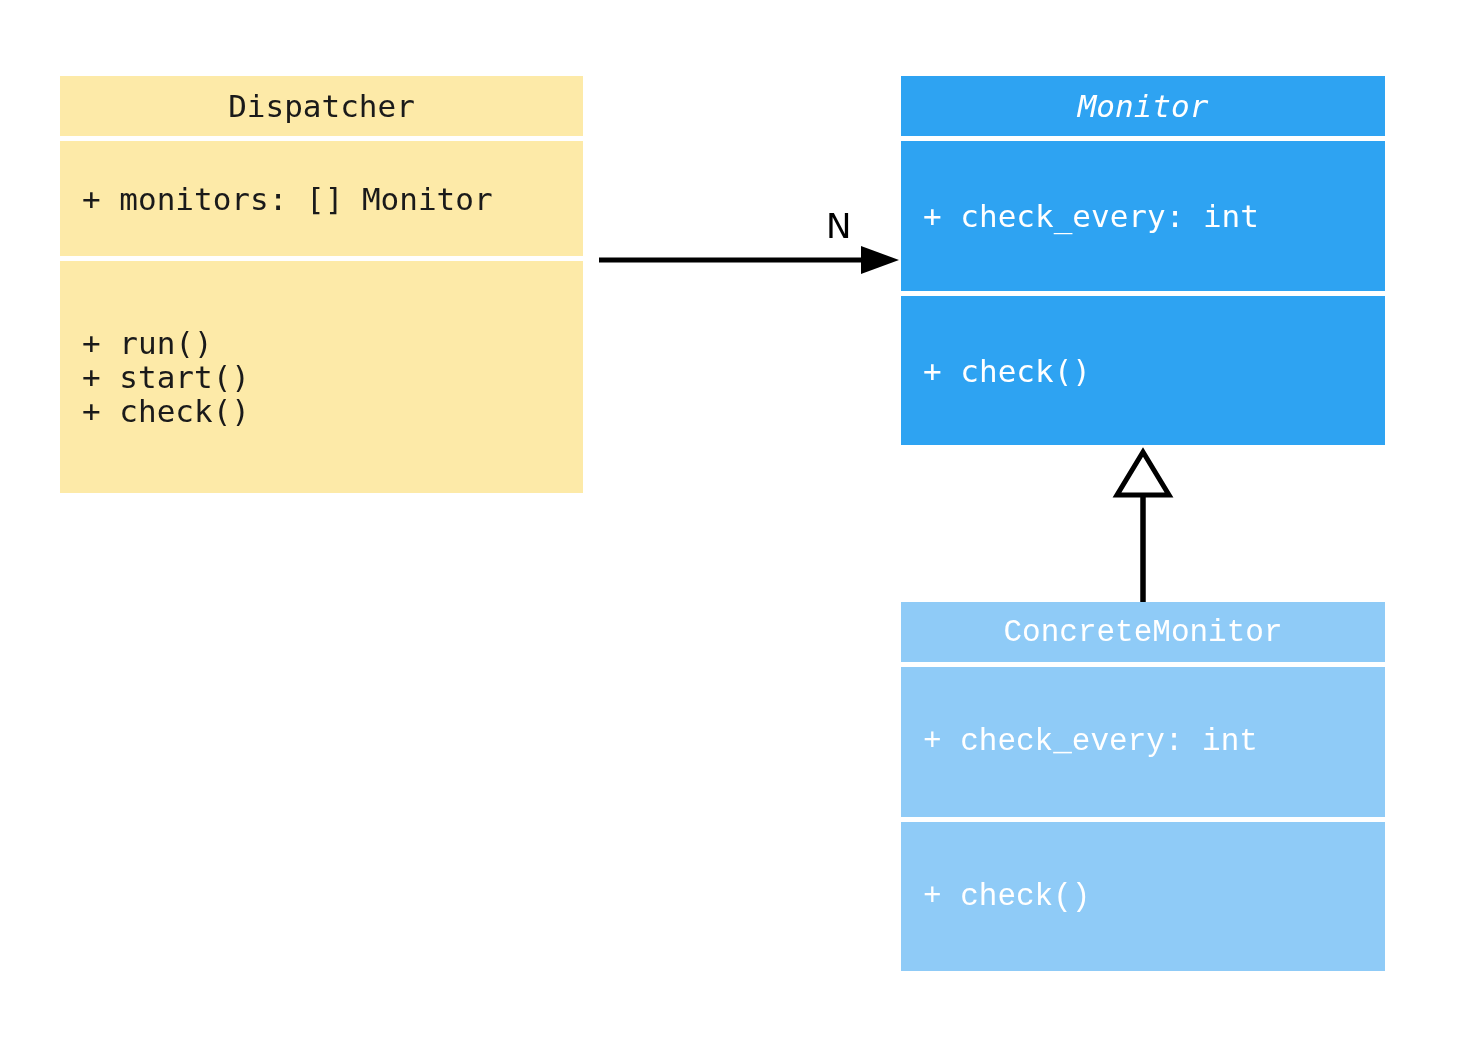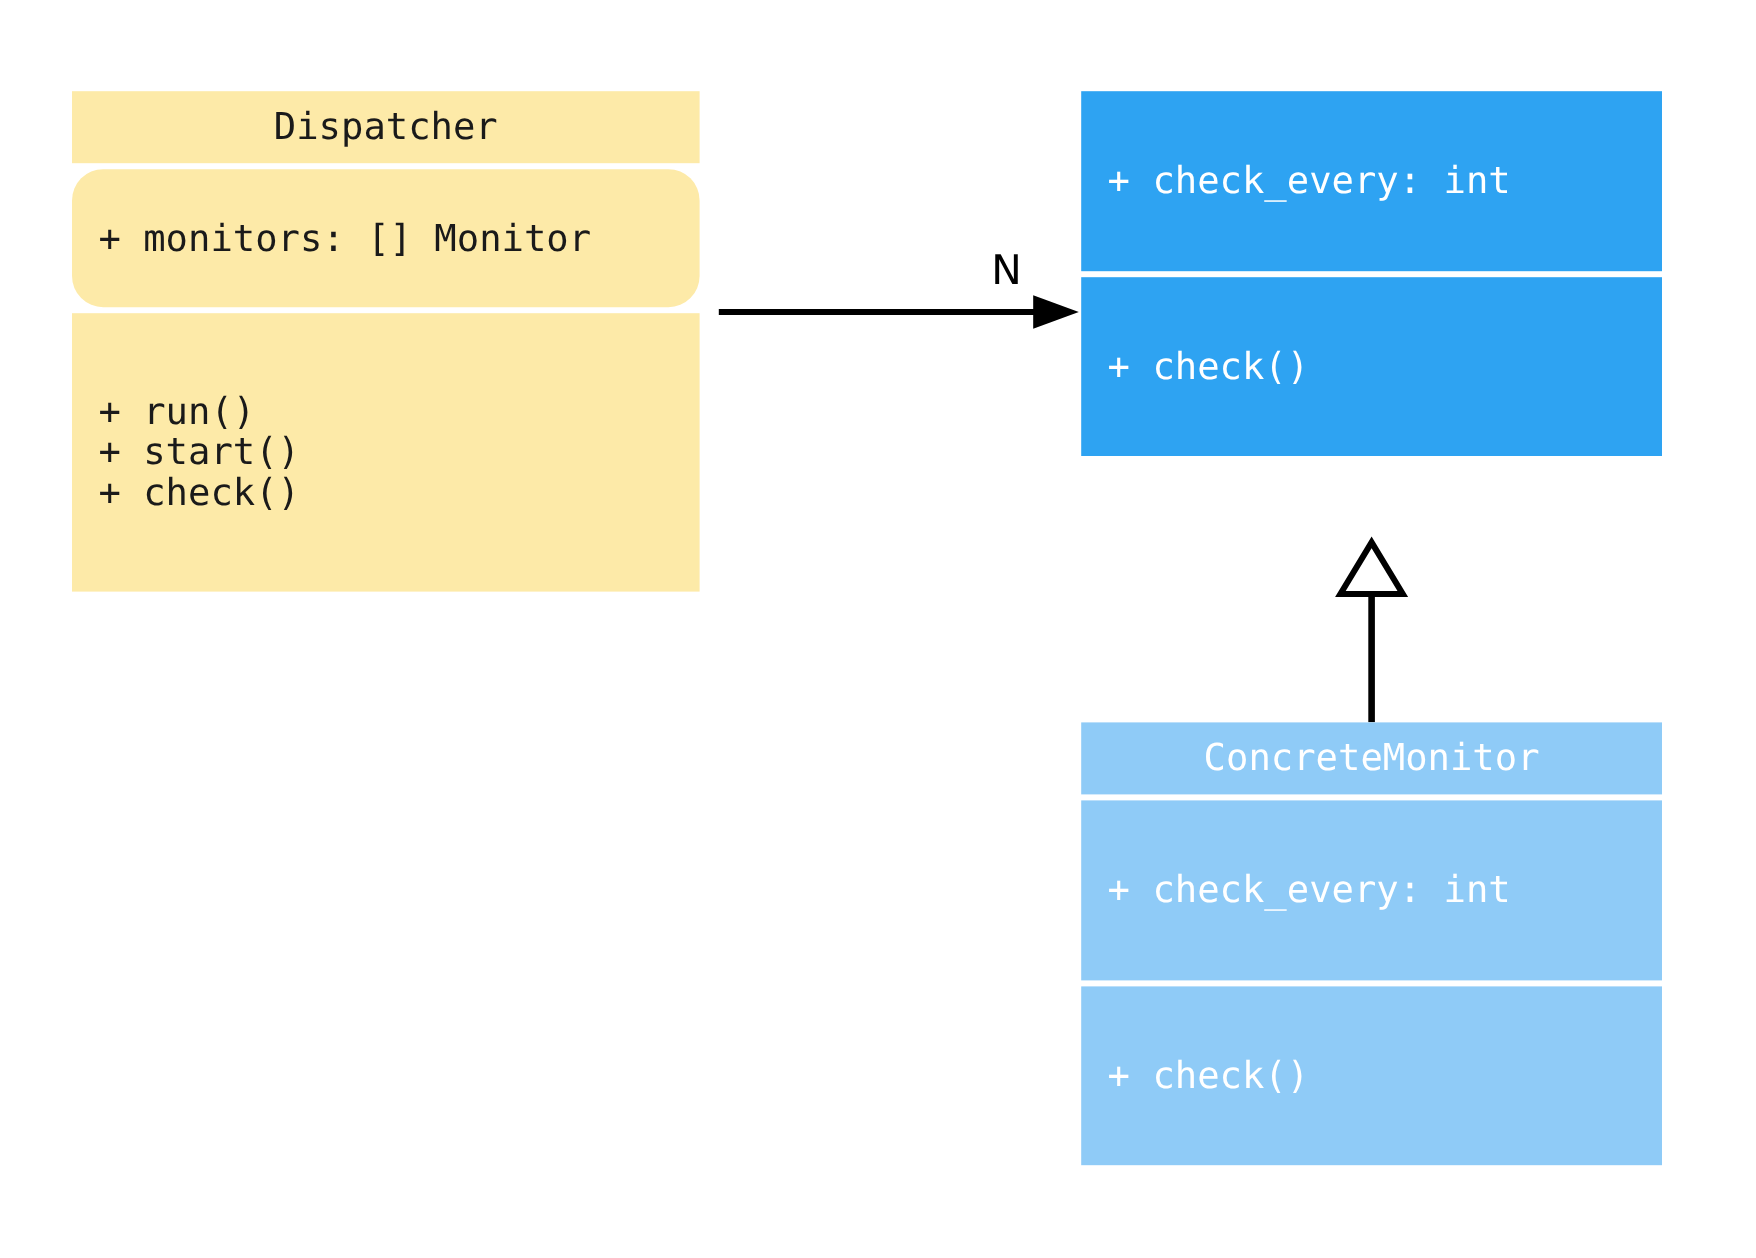--- a/index.html
+++ b/index.html
@@ -37,32 +37,32 @@
     padding-left: 22px;
     font-size: 31px;
     flex: 0 0 auto;
   }
   .uml-class .line { line-height: 34px; white-space: pre; }
 
   
   .c-dispatcher { left: 60px; top: 76px; width: 523px; height: 369px; color: #1a1a1a; }
   .c-dispatcher .title   { background: #fdeaa8; }
   .c-dispatcher .section { background: #fdeaa8; }
-  .c-dispatcher .attrs   { height: 115px; border-radius: 26px; }
+  .c-dispatcher .attrs   { height: 115px; }
   .c-dispatcher .methods { height: 232px; }
 
   
   .c-monitor { left: 901px; top: 76px; width: 484px; height: 369px; color: #ffffff; }
   .c-monitor .title   { background: #2ea3f2; font-style: italic; }
   .c-monitor .section { background: #2ea3f2; }
   .c-monitor .attrs   { height: 150px; }
   .c-monitor .methods { height: 149px; }
 
   
-  .c-concrete { left: 901px; top: 602px; width: 484px; height: 369px; color: #ffffff; }
+  .c-concrete { left: 901px; top: 602px; width: 484px; height: 369px; color: #ffffff; font-family: Liberation Mono, monospace; }
   .c-concrete .title   { background: #8fcbf7; }
   .c-concrete .section { background: #8fcbf7; }
   .c-concrete .attrs   { height: 150px; }
   .c-concrete .methods { height: 149px; }
 
   .edges {
     position: absolute;
     left: 0; top: 0;
     width: 1463px;
     height: 1048px;
@@ -101,20 +101,21 @@
       <div class="line">+ monitors: [] Monitor</div>
     </div>
     <div class="section methods">
       <div class="line">+ run()</div>
       <div class="line">+ start()</div>
       <div class="line">+ check()</div>
     </div>
   </div>
 
   <div class="uml-class c-monitor">
+    <div class="title">Monitor</div>
     <div class="section attrs">
       <div class="line">+ check_every: int</div>
     </div>
     <div class="section methods">
       <div class="line">+ check()</div>
     </div>
   </div>
 
   <div class="uml-class c-concrete">
     <div class="title">ConcreteMonitor</div>

